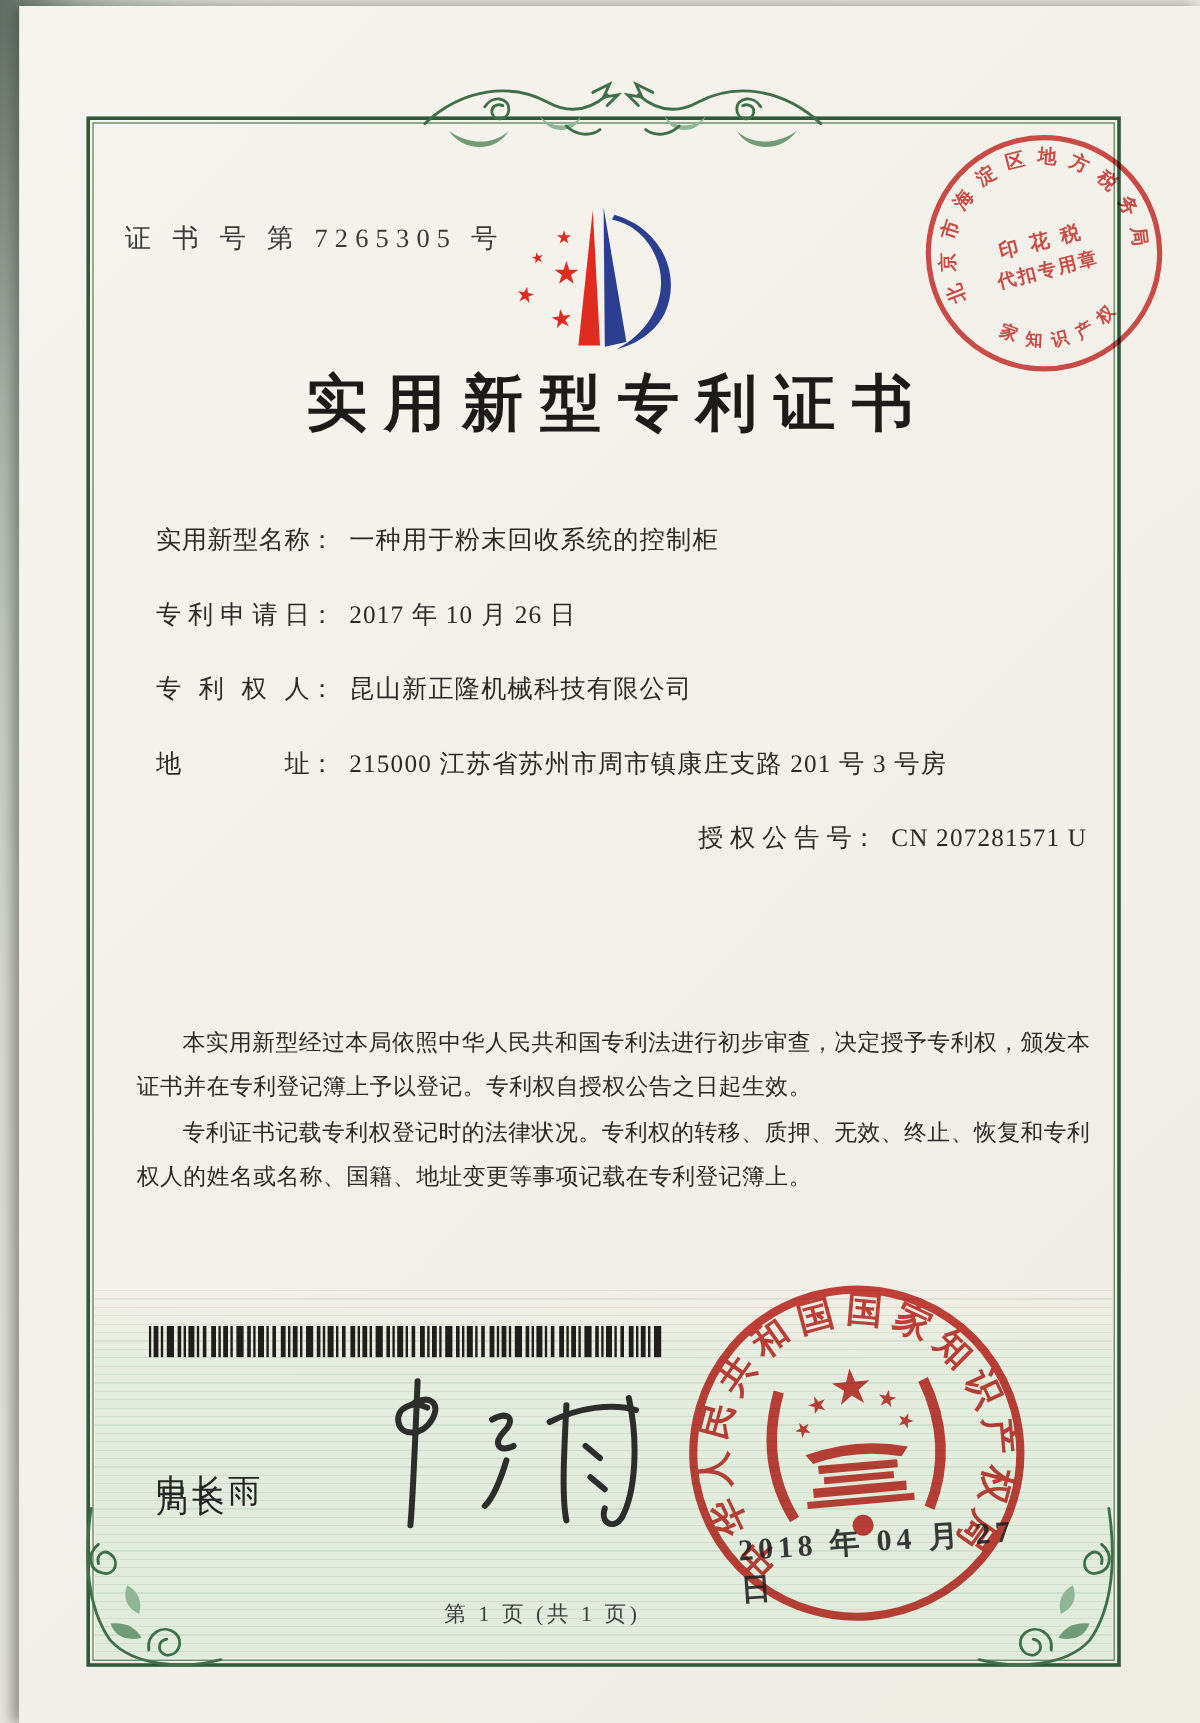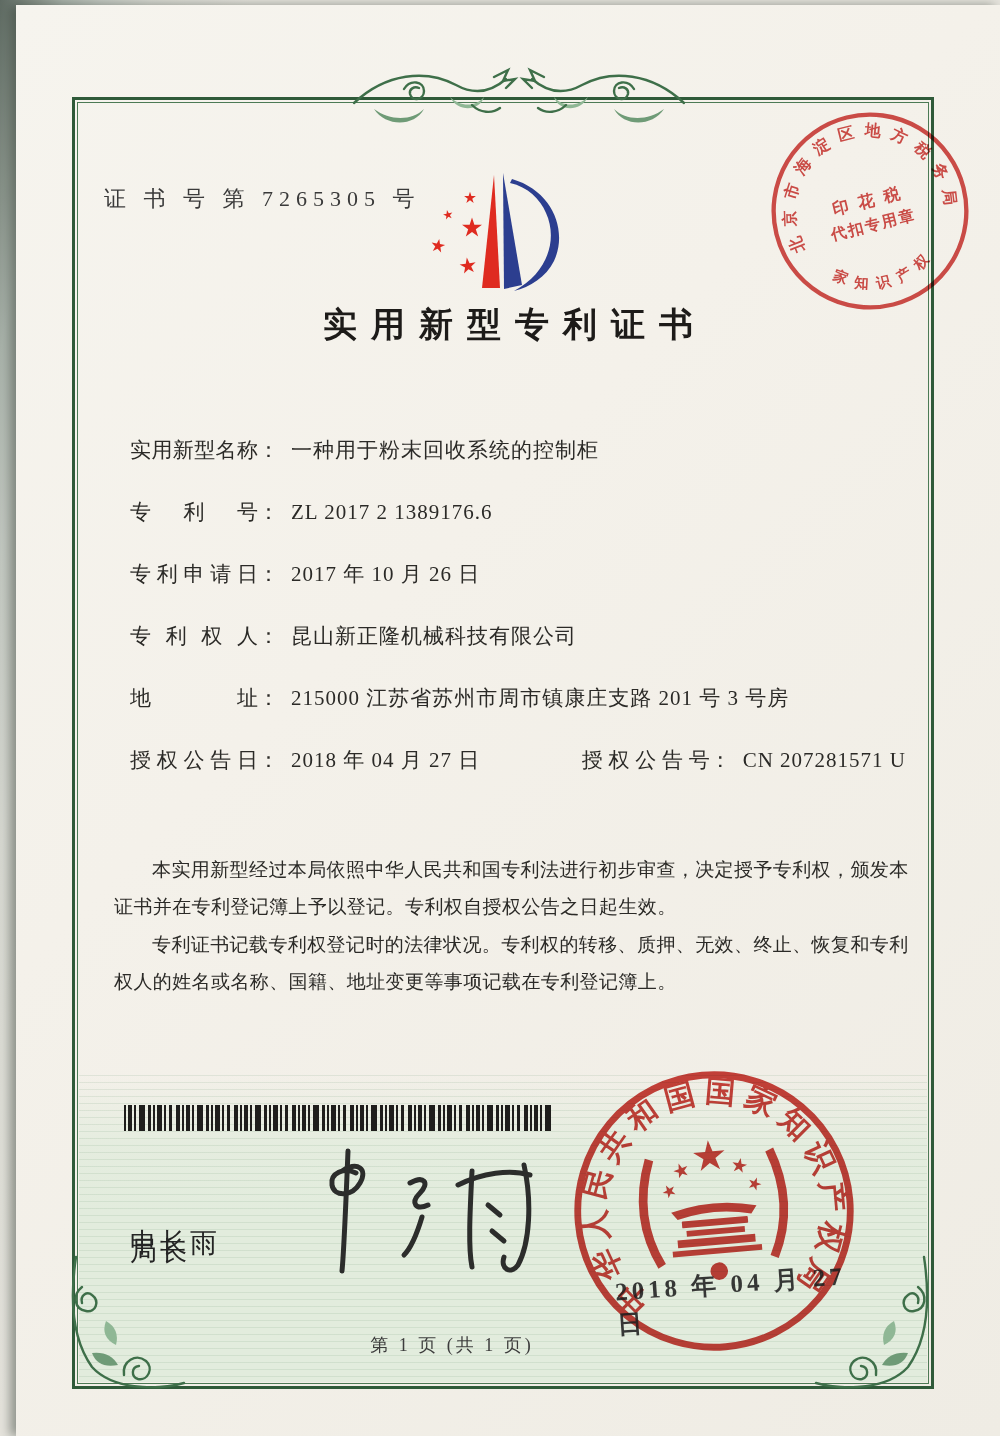--- a/index.html
+++ b/index.html
@@ -37,21 +37,21 @@
     position:absolute; left:88px; top:146px;
     font-size:22px; letter-spacing:6px; color:#3a3a3a;margin-top:33px;
   }
   .logo{ position:absolute; left:392px; top:156px; }
   .tax-stamp{
     position:absolute; left:748px; top:100px; transform:rotate(-14deg);
     mix-blend-mode:multiply; opacity:.92;
   }
   .title{
     position:absolute; top:297px; left:0; width:984px; text-align:center;
-    font-size:34px; font-weight:bold; letter-spacing:14px; padding-left:14px;
+    font-size:51px; font-weight:bold; letter-spacing:14px; padding-left:14px;
     color:#1d1b19;
   }
   .fields{ position:absolute; left:114px; top:432px; right:90px; font-size:21px; color:#2b2a27;}
   .row{ margin-bottom:36px; line-height:26px; white-space:nowrap;}
   .lbl{ display:inline-block; width:128px; text-align:justify; text-align-last:justify; vertical-align:top;}
   .colon{ display:inline-block; }
   .val{ margin-left:12px; letter-spacing:1px;margin-top:44px;}
   .row-split{ display:flex; }
   .pair2{ margin-left:auto; padding-right:4px;}
   .paras{ position:absolute; left:98px; right:78px; top:846px; font-size:19px; line-height:1.97; color:#2b2a27; letter-spacing:.4px;}
@@ -152,35 +152,29 @@
     </text>
   </svg>
 
   <div class="title">实用新型专利证书</div>
 
   <div class="fields">
     <div class="row">
       <span class="lbl">实用新型名称</span><span class="colon">：</span><span class="val">一种用于粉末回收系统的控制柜</span>
     </div>
     <div class="row">
-      <span class="lbl">专利号</span><span class="colon">：</span><span class="val">ZL 2017 2 1389176.6</span>
-    </div>
-    <div class="row">
       <span class="lbl">专利申请日</span><span class="colon">：</span><span class="val">2017 年 10 月 26 日</span>
     </div>
     <div class="row">
       <span class="lbl">专利权人</span><span class="colon">：</span><span class="val">昆山新正隆机械科技有限公司</span>
     </div>
     <div class="row">
       <span class="lbl">地址</span><span class="colon">：</span><span class="val">215000  江苏省苏州市周市镇康庄支路 201 号 3 号房</span>
     </div>
     <div class="row row-split">
-      <span>
-        <span class="lbl">授权公告日</span><span class="colon">：</span><span class="val">2018 年 04 月 27 日</span>
-      </span>
       <span class="pair2">
         <span class="lbl">授权公告号</span><span class="colon">：</span><span class="val">CN 207281571 U</span>
       </span>
     </div>
   </div>
 
   <div class="paras">
     <p>本实用新型经过本局依照中华人民共和国专利法进行初步审查，决定授予专利权，颁发本证书并在专利登记簿上予以登记。专利权自授权公告之日起生效。</p>
     <p>专利证书记载专利权登记时的法律状况。专利权的转移、质押、无效、终止、恢复和专利权人的姓名或名称、国籍、地址变更等事项记载在专利登记簿上。</p>
   </div>

